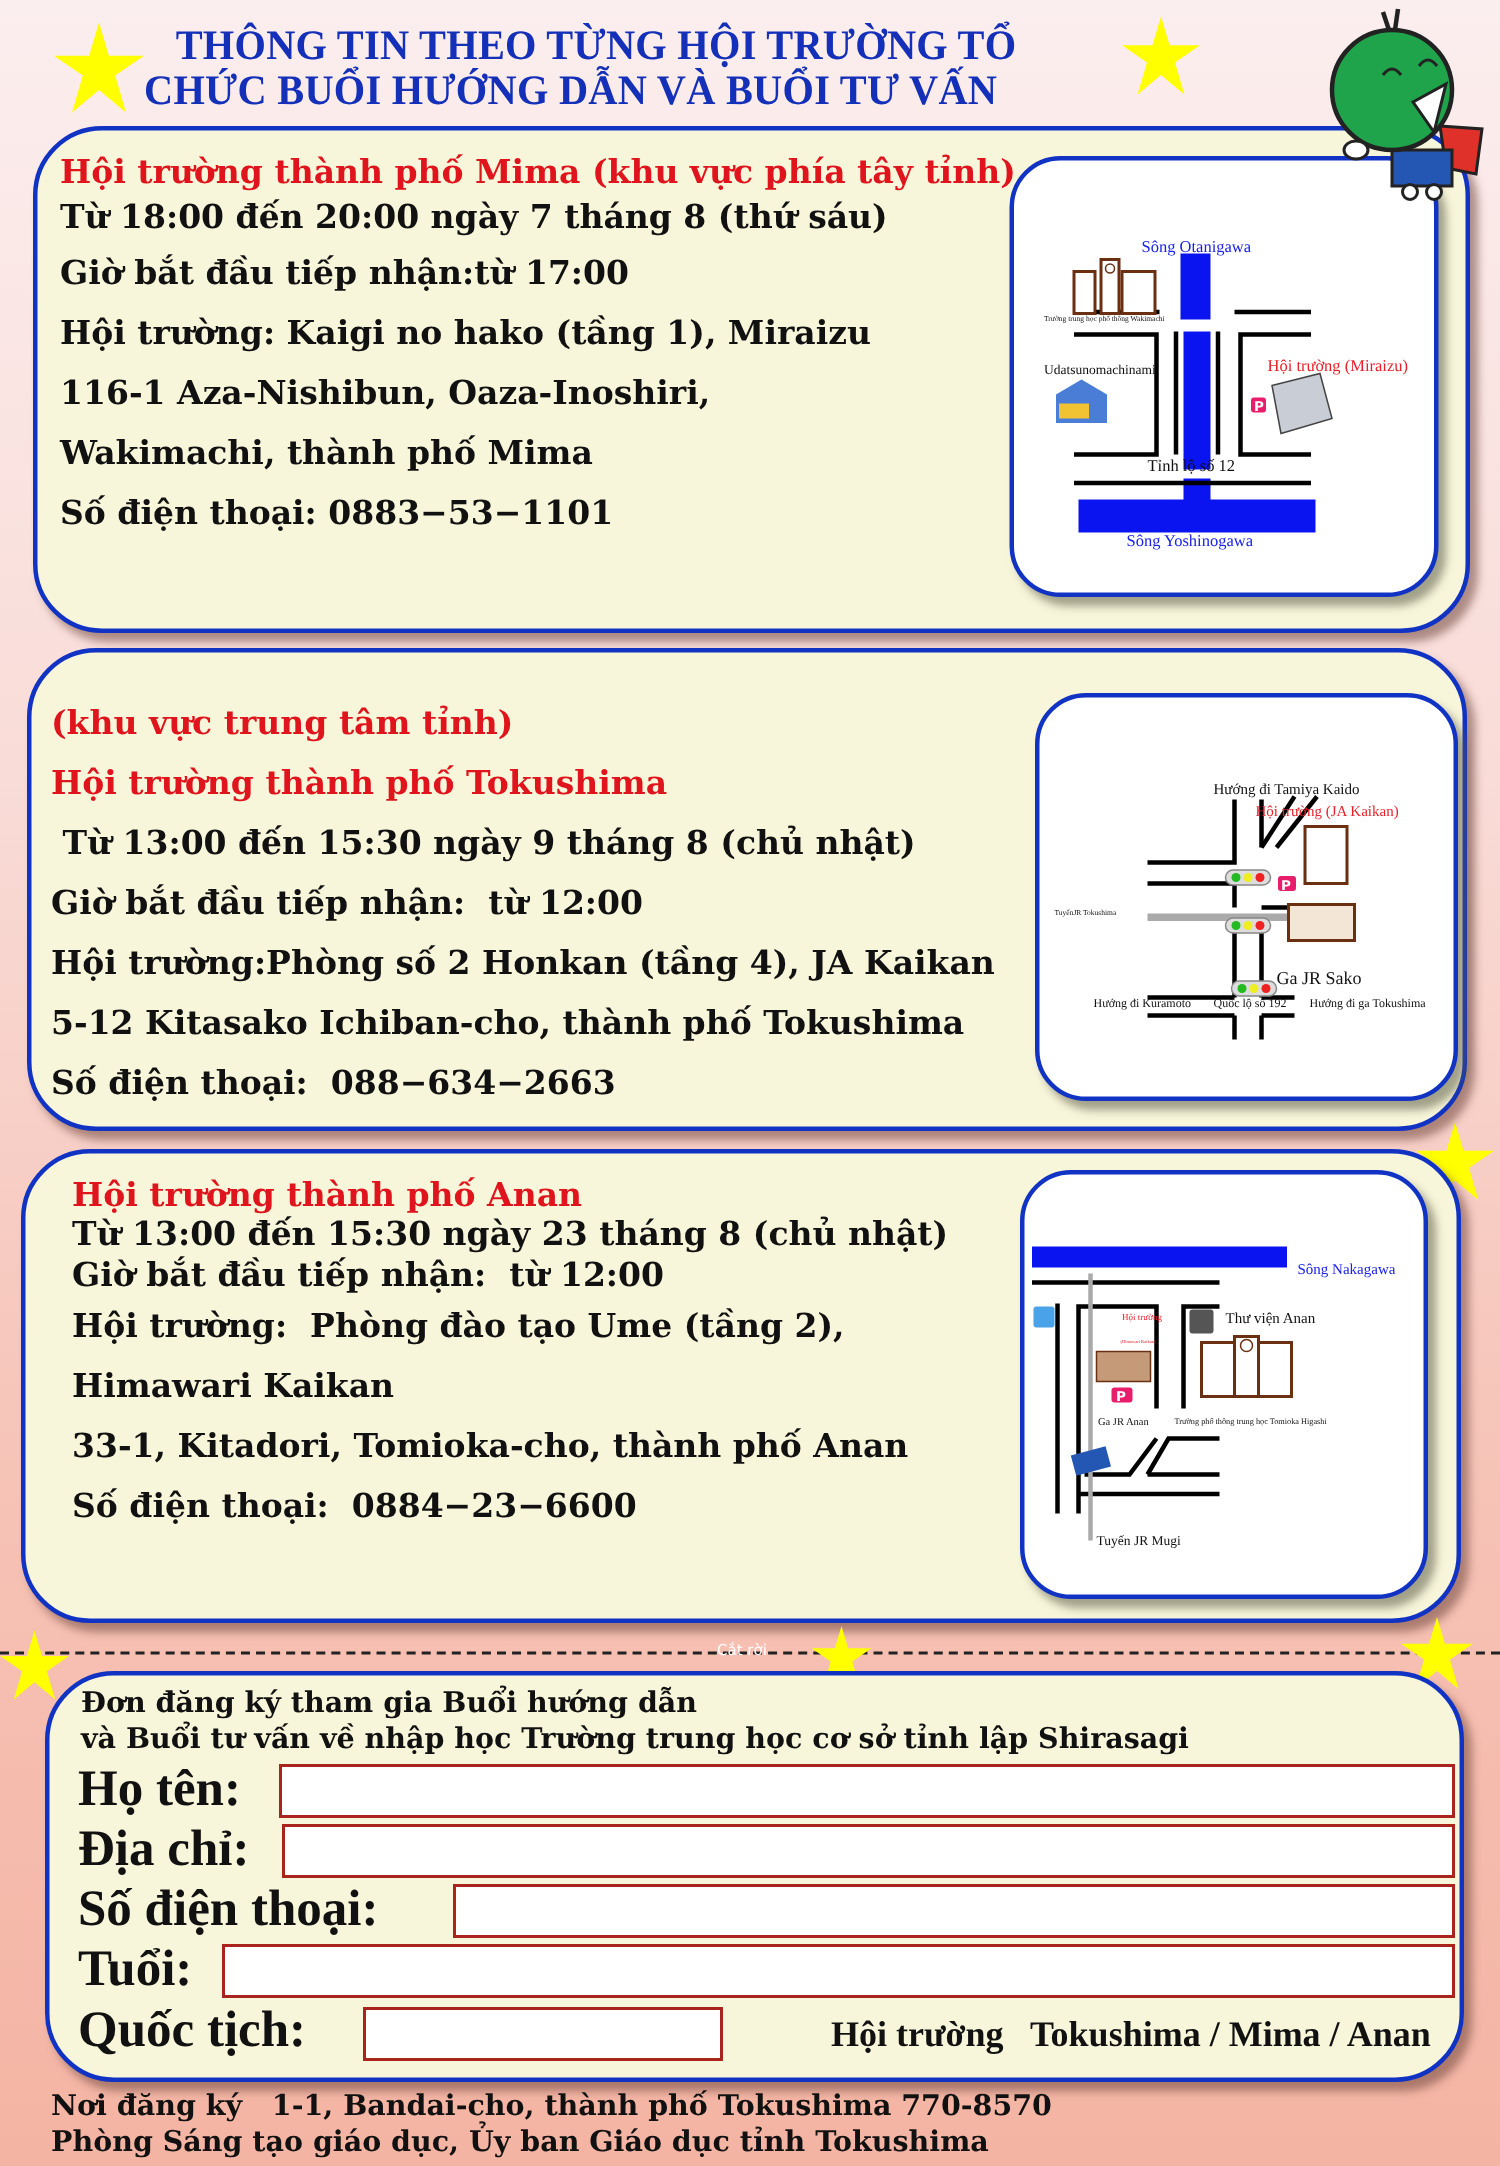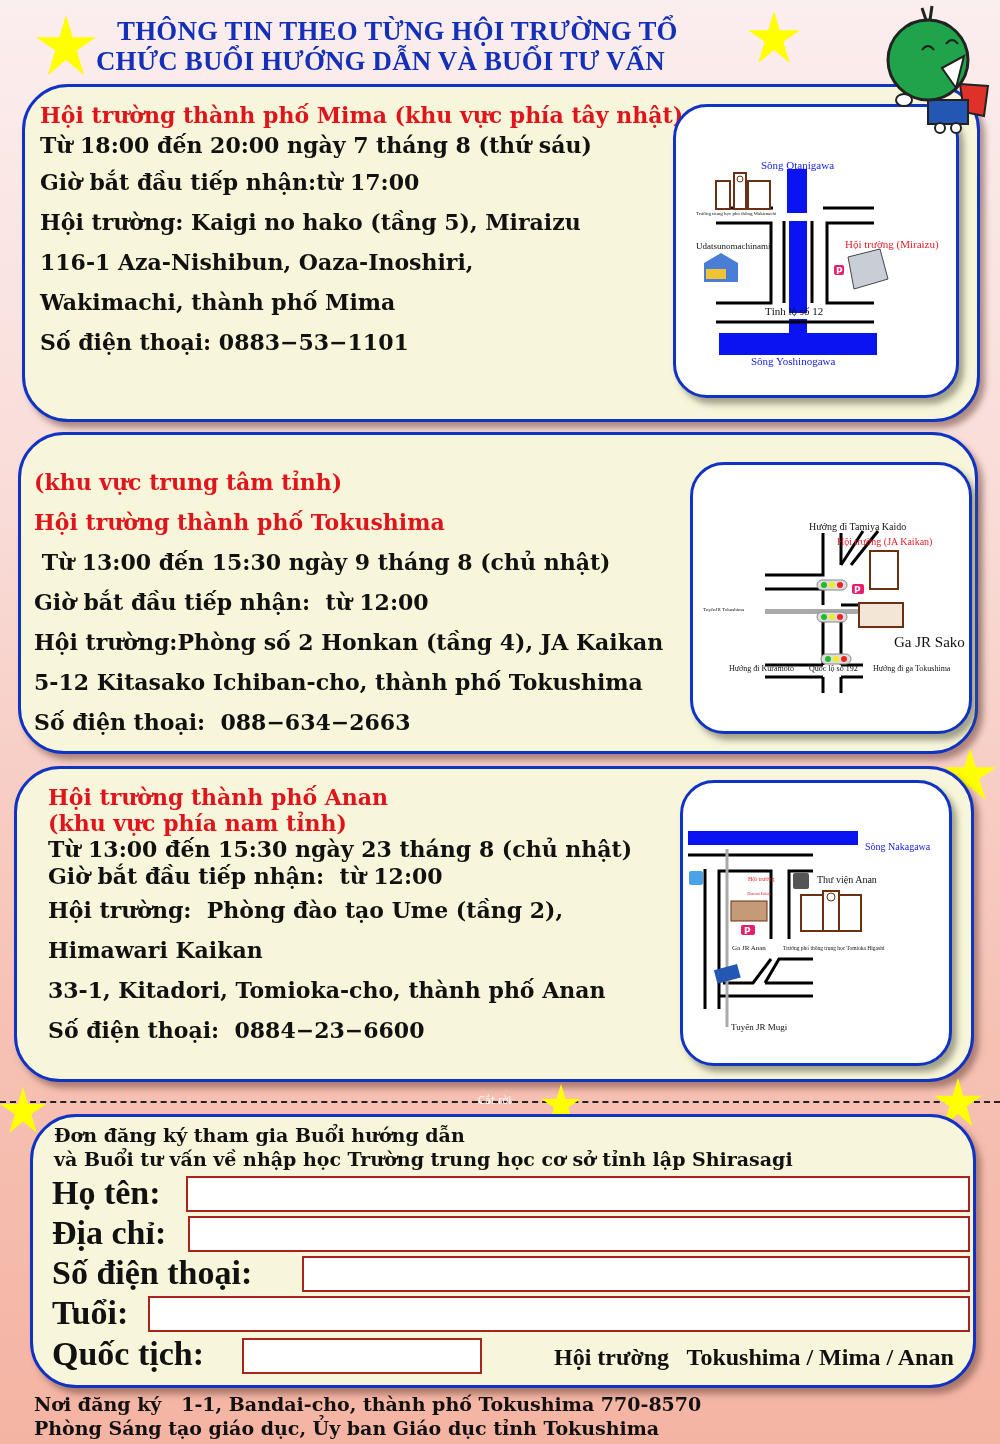--- a/index.html
+++ b/index.html
@@ -104,24 +104,24 @@
     <polygon points="50,0 61,37 100,37 68,59 80,100 50,75 20,100 32,59 0,37 39,37" fill="#ffff00"></polygon>
   </svg>
 
 <div class="title">
   <div class="l1">THÔNG TIN THEO TỪNG HỘI TRƯỜNG TỔ</div>
   <div>CHỨC BUỔI HƯỚNG DẪN VÀ BUỔI TƯ VẤN</div>
 </div>
 
 <div class="panel" style="left:22px;top:84px;width:958px;height:338px;"></div>
 <div class="info" style="left:40px;top:102px;">
-  <div class="hd" style="height:26px;line-height:26px;">Hội trường thành phố Mima (khu vực phía tây nhật)</div>
+  <div class="hd" style="height:26px;line-height:26px;">Hội trường thành phố Mima (khu vực phía tây tỉnh)</div>
   <div style="height:34px;line-height:34px;">Từ 18:00 đến 20:00 ngày 7 tháng 8 (thứ sáu)</div>
   <div>Giờ bắt đầu tiếp nhận:từ 17:00</div>
-  <div>Hội trường:  Kaigi no hako (tầng 5), Miraizu</div>
+  <div>Hội trường:  Kaigi no hako (tầng 1), Miraizu</div>
   <div>116-1 Aza-Nishibun, Oaza-Inoshiri,</div>
   <div>Wakimachi, thành phố Mima</div>
   <div>Số điện thoại:  0883−53−1101</div>
 </div>
 <div class="mapbox" style="left:673px;top:104px;width:286px;height:294px;">
   <svg width="286" height="294" style="position:absolute;left:0;top:0">
     <rect x="111" y="62" width="20" height="44" fill="#0a14f0"></rect>
     <rect x="113" y="114" width="18" height="92" fill="#0a14f0"></rect>
     <rect x="113" y="212" width="18" height="18" fill="#0a14f0"></rect>
     <rect x="43" y="226" width="158" height="22" fill="#0a14f0"></rect>
@@ -218,30 +218,29 @@
 
     <rect x="177" y="86" width="28" height="38" fill="#fff" stroke="#6b2f12" stroke-width="2"></rect>
     <rect x="159" y="119" width="12" height="10" rx="2" fill="#e81d6b"></rect>
     <text x="161" y="128" font-size="9" fill="#fff" font-family="DejaVu Sans" font-weight="bold">P</text>
 
     <rect x="166" y="138" width="44" height="24" fill="#f3e6d6" stroke="#6b2f12" stroke-width="2"></rect>
   </svg>
   <div class="maplabel" style="left:116px;top:56px;font-size:10px;">Hướng đi Tamiya Kaido</div>
   <div class="maplabel red" style="left:128px;top:71px;font-size:10px;">Hội trường (JA Kaikan)</div>
   <div class="maplabel" style="left:10px;top:142px;font-size:5px;">TuyếnJR Tokushima</div>
-  <div class="maplabel" style="left:158px;top:169px;font-size:15px;margin-left:43px;">Ga JR Sako</div>
+  <div class="maplabel" style="left:158px;top:180px;font-size:12px;">Ga JR Sako</div>
   <div class="maplabel" style="left:36px;top:199px;font-size:8px;">Hướng đi Kuramoto</div>
   <div class="maplabel" style="left:116px;top:199px;font-size:8px;">Quốc lộ số 192</div>
   <div class="maplabel" style="left:180px;top:199px;font-size:8px;">Hướng đi ga Tokushima</div>
 </div>
 
 <div class="panel" style="left:14px;top:766px;width:960px;height:316px;"></div>
 <div class="info" style="left:48px;top:784px;">
   <div class="hd" style="height:26px;line-height:26px;">Hội trường thành phố Anan</div>
-  <div class="hd" style="height:26px;line-height:26px;">(khu vực phía nam tỉnh)</div>
   <div style="height:26px;line-height:26px;">Từ 13:00 đến 15:30 ngày 23 tháng 8 (chủ nhật)</div>
   <div style="height:28px;line-height:28px;white-space:pre;">Giờ bắt đầu tiếp nhận:  từ 12:00</div>
   <div style="white-space:pre;">Hội trường:  Phòng đào tạo Ume (tầng 2),</div>
   <div>Himawari Kaikan</div>
   <div>33-1, Kitadori, Tomioka-cho, thành phố Anan</div>
   <div style="white-space:pre;">Số điện thoại:  0884−23−6600</div>
 </div>
 <div class="mapbox" style="left:680px;top:780px;width:272px;height:286px;">
   <svg width="272" height="286" style="position:absolute;left:0;top:0">
     <rect x="5" y="48" width="170" height="14" fill="#0a14f0"></rect>

